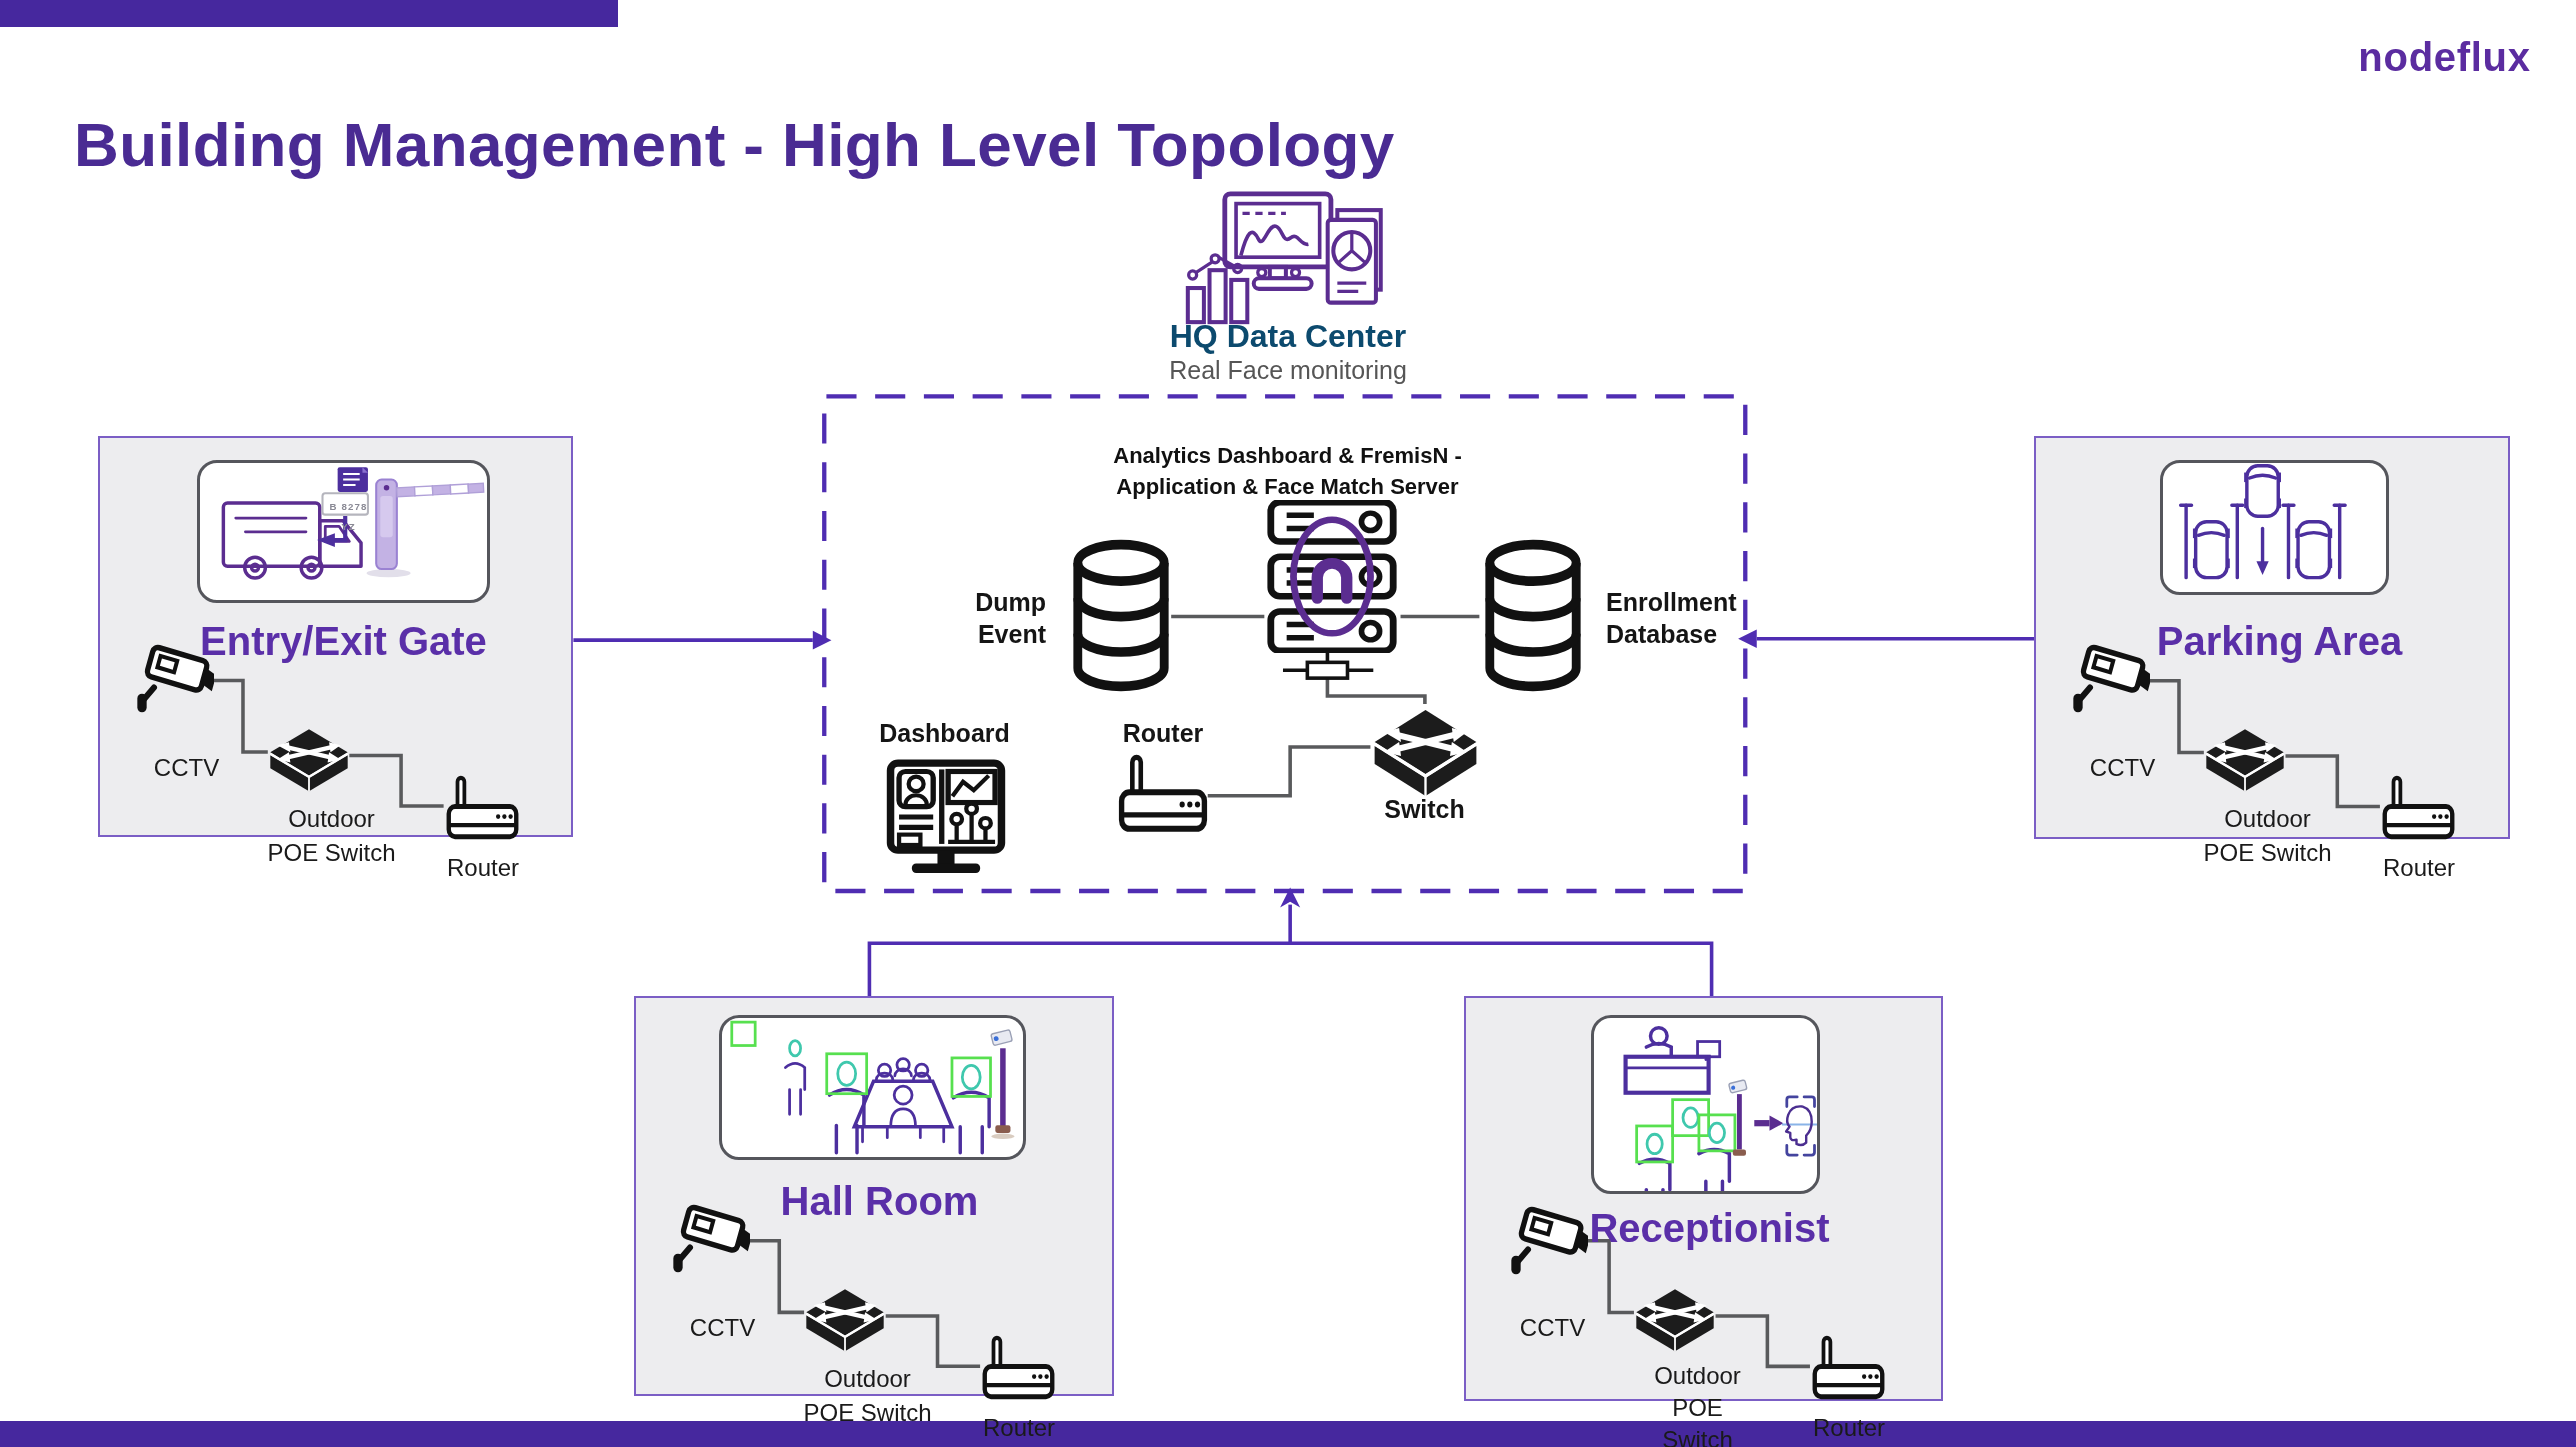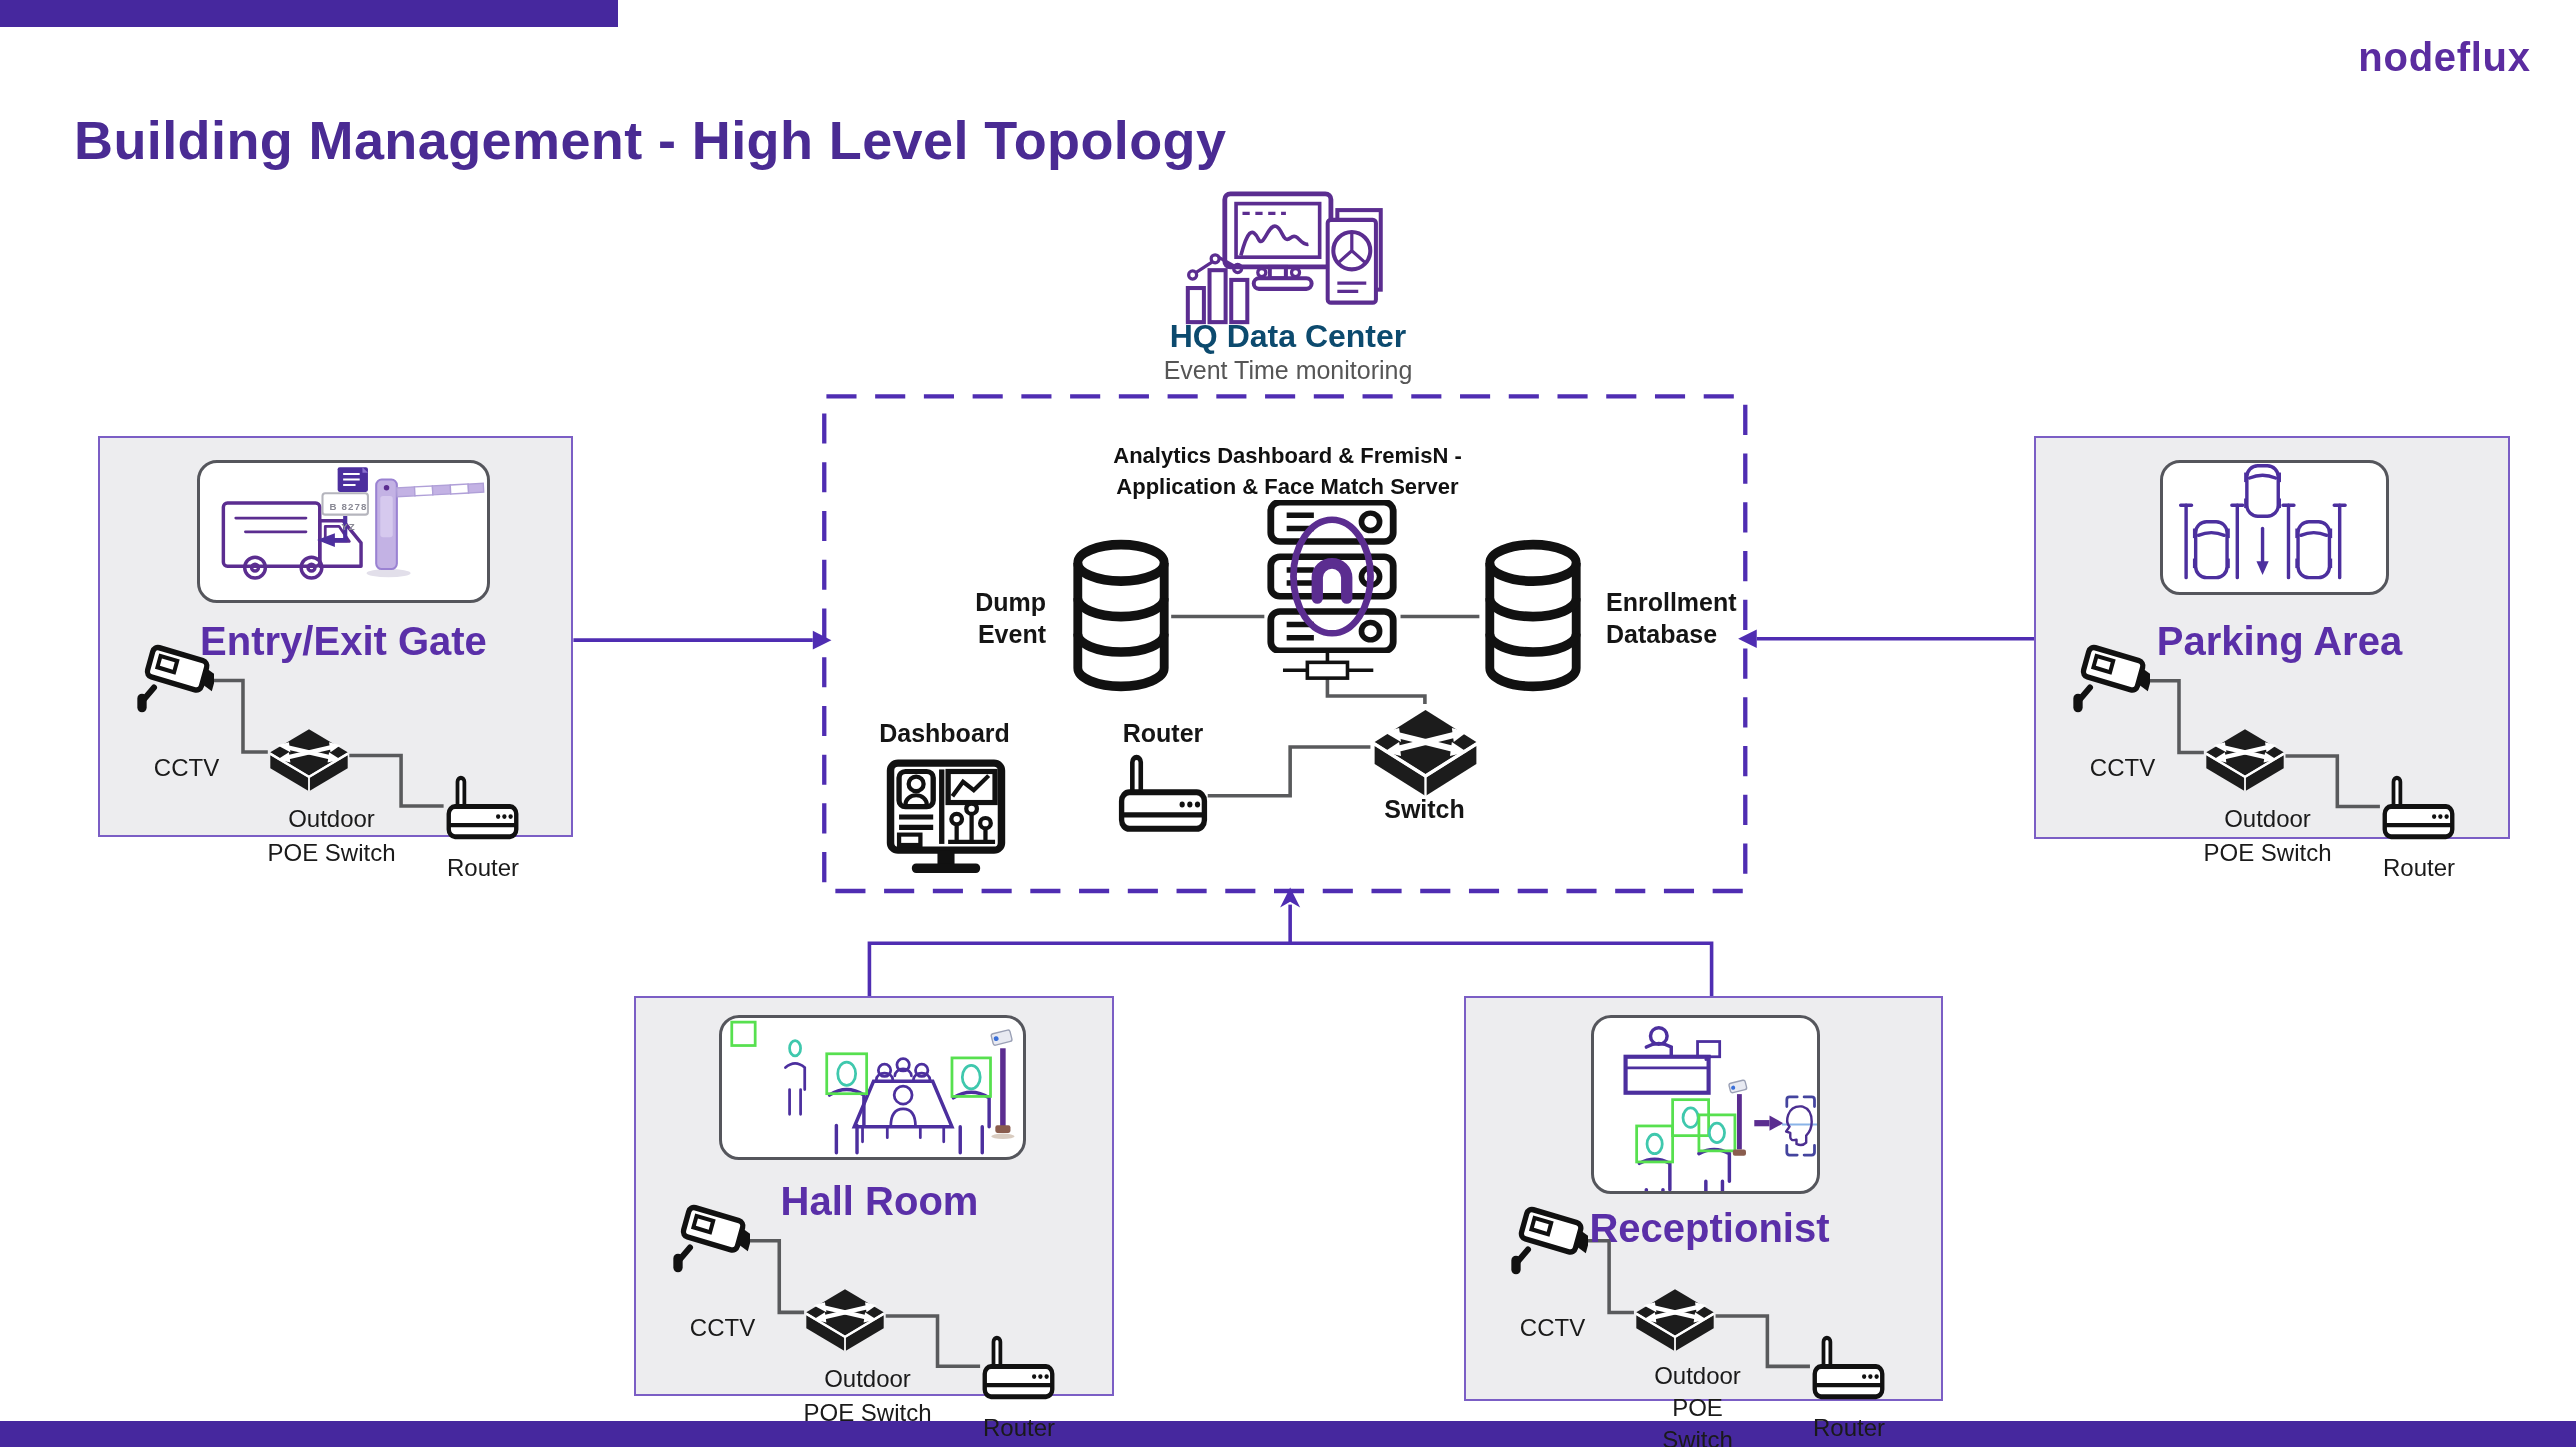--- a/index.html
+++ b/index.html
@@ -3,21 +3,21 @@
 <meta charset="utf-8">
 <style>
   html,body{margin:0;padding:0;background:#ffffff;}
   #stage{position:relative;width:2576px;height:1448px;background:#ffffff;overflow:hidden;
          font-family:"Liberation Sans","DejaVu Sans",sans-serif;}
   .abs{position:absolute;}
   .bar{position:absolute;background:#46289e;}
   #logo{position:absolute;left:2344px;top:34px;width:201px;height:46px;
         font-size:40px;font-weight:800;color:#5b2ca0;letter-spacing:0.7px;line-height:46px;text-align:center;}
   #main-title{position:absolute;left:74px;top:109px;width:1720px;height:79px;
-        font-size:54px;font-weight:800;color:#4a2b93;letter-spacing:0.4px;}
+        font-size:62px;font-weight:800;color:#4a2b93;letter-spacing:0.4px;}
   .hq-title{position:absolute;left:1109px;top:318px;width:358px;text-align:center;
         font-size:32px;font-weight:800;color:#0c4a6e;}
   .hq-sub{position:absolute;left:1109px;top:356px;width:358px;text-align:center;
         font-size:25px;font-weight:400;color:#565656;}
   .c-title{position:absolute;left:1001px;top:440px;width:573px;text-align:center;
         font-size:22px;font-weight:700;color:#111;line-height:31px;}
   .c-lbl{position:absolute;font-size:25px;font-weight:600;color:#151515;line-height:32px;}
   .site{position:absolute;background:#ededef;border:2.2px solid #7b5ec5;box-sizing:border-box;}
   .site svg.wires{position:absolute;left:0;top:0;width:100%;height:100%;}
   .illus{position:absolute;background:#ffffff;border:3.6px solid #55565c;border-radius:20px;box-sizing:border-box;}
@@ -166,21 +166,21 @@
       <polygon points="1134,880 1160,893 1134,906"></polygon>
       <polygon points="2451,878 2425,891 2451,904"></polygon>
       <polygon points="1786,1266 1800,1238 1814,1266 1800,1258"></polygon>
     </g>
   </svg>
 
   <svg class="icon" style="left:1183px;top:189px;width:209px;height:138px" viewBox="0 0 260 170" preserveAspectRatio="none">
     <use href="#i-hq"></use>
   </svg>
   <div class="hq-title">HQ Data Center</div>
-  <div class="hq-sub">Event Time monitoring</div>
+  <div class="hq-sub">Real Face monitoring</div>
 
   <div class="c-title">
     <span style="display:block">Analytics Dashboard &amp; FremisN -</span>
     <span style="display:block">Application &amp; Face Match Server</span>
   </div>
 
   <div class="c-lbl" style="left:910px;top:586px;width:136px;text-align:right;">
     <span style="display:block">Dump</span>
     <span style="display:block">Event</span>
   </div>

